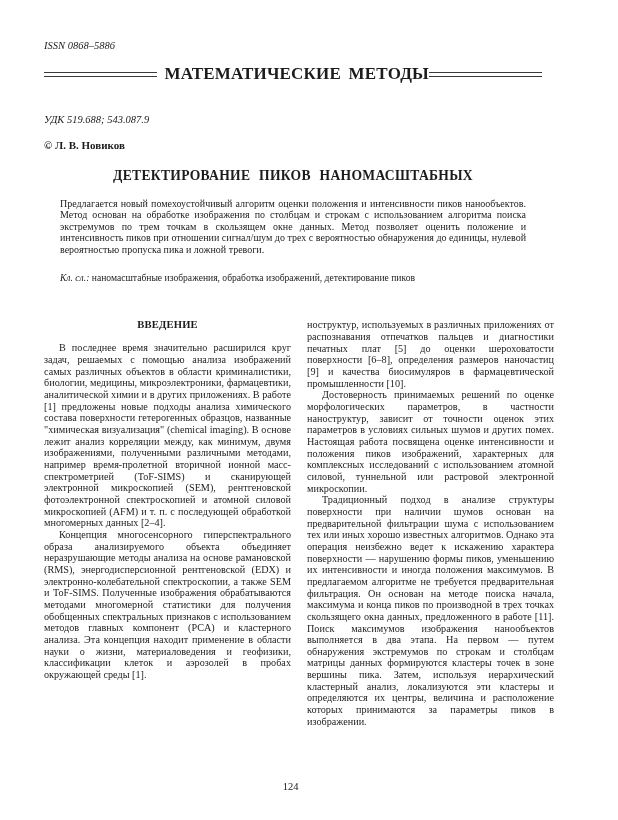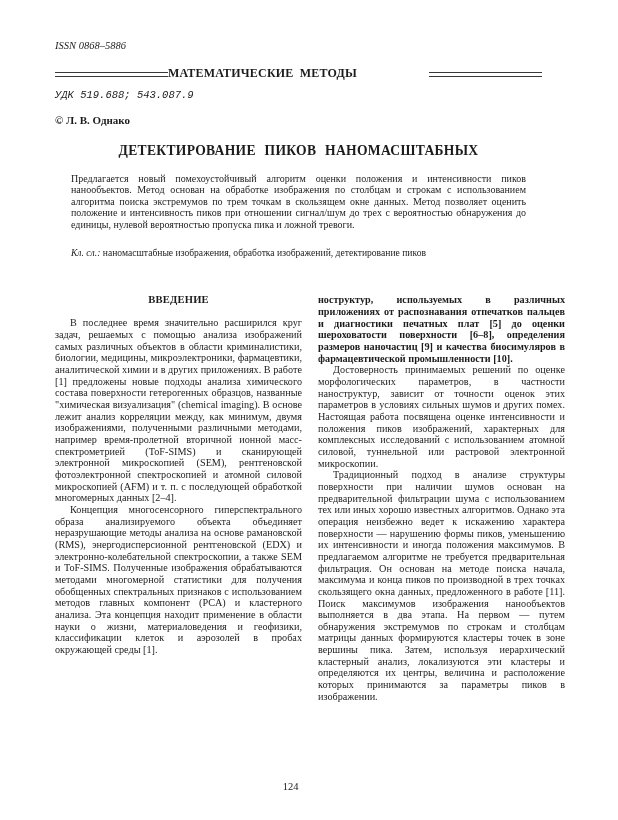--- a/index.html
+++ b/index.html
@@ -5,21 +5,21 @@
   html, body {
     margin: 0;
     padding: 0;
     background: #ffffff;
   }
   .page {
     position: relative;
     width: 595px;
     height: 820px;
     box-sizing: border-box;
-    padding: 40px 53px 0 55px;
+    padding: 40px 53px 0 44px;
     background: #ffffff;
     color: #1c1c1c;
     font-family: "Liberation Serif", serif;
     overflow: hidden;
   }
   
   .running-head {
     display: flex;
     justify-content: space-between;
     align-items: baseline;
@@ -37,34 +37,33 @@
     flex: 0 0 113px;
     height: 1px;
     border-top: 1px solid #3a3a3a;
     border-bottom: 1px solid #3a3a3a;
     padding-top: 2px;
     margin-top: 5px;
     box-sizing: content-box;
   }
   .section-banner-title {
     flex: 1 1 auto;
-    text-align: left;
+    text-align: right;
     font-weight: bold;
-    font-size: 12px;
+    font-size: 17px;
     line-height: 13.5px;
     word-spacing: 3px;
     letter-spacing: 0.2px;
   }
   
   .udc {
-    margin-top: 8px;
+    margin-top: 33px;
     font-style: italic;
     font-size: 10.5px;
     line-height: 12px;
-    font-family: Liberation Mono, monospace;
   }
   .author-line {
     margin-top: 13px;
     font-weight: bold;
     font-size: 11px;
     line-height: 13px;
   }
   .article-title {
     margin-top: 15px;
     text-align: center;
@@ -108,21 +107,20 @@
     font-size: 10.6px;
     line-height: 12px;
     letter-spacing: 0.2px;
   }
   .col p {
     margin: 0;
     text-indent: 15px;
   }
   .col p.continuation {
     text-indent: 0;
-    font-weight: bold;
   }
   
   .page-number {
     position: absolute;
     left: 0;
     right: 14px;
     bottom: 28px;
     text-align: center;
     font-size: 10.5px;
   }
@@ -139,21 +137,21 @@
   <div class="section-banner">
     <span class="rule-double"></span>
     <div class="section-banner-title">
       <div>МАТЕМАТИЧЕСКИЕ МЕТОДЫ</div>
     </div>
     <span class="rule-double"></span>
   </div>
 
   <div class="udc">УДК 519.688; 543.087.9</div>
 
-  <div class="author-line">© Л. В. Однако</div>
+  <div class="author-line">© Л. В. Новиков</div>
 
   <h1 class="article-title">
     <div>ДЕТЕКТИРОВАНИЕ ПИКОВ НАНОМАСШТАБНЫХ</div>
   </h1>
 
   <div class="abstract">Предлагается новый помехоустойчивый алгоритм оценки положения и интенсивности  пиков нанообъектов. Метод основан на обработке изображения по столбцам и строкам с использованием алгоритма поиска экстремумов по трем точкам в скользящем окне данных. Метод позволяет оценить положение и интенсивность пиков при отношении сигнал/шум до трех с вероятностью обнаружения до единицы, нулевой вероятностью пропуска пика и ложной тревоги.</div>
 
   <div class="keywords">
     <span class="kw-label">Кл. сл.:</span><span> наномасштабные изображения, обработка изображений, детектирование пиков</span>
   </div>

